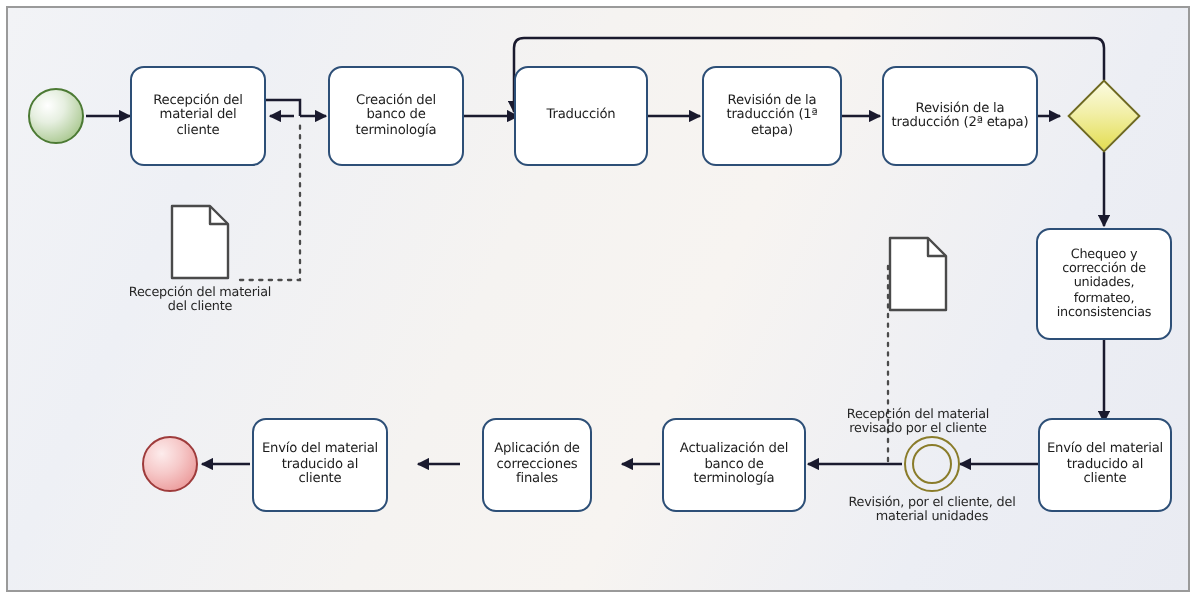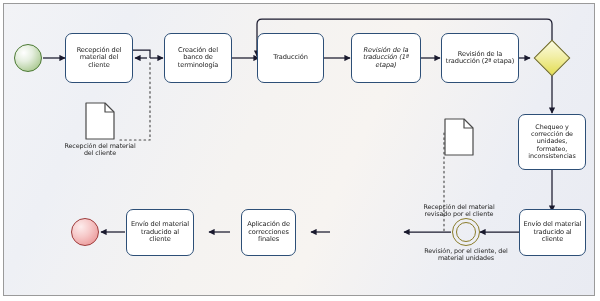--- a/index.html
+++ b/index.html
@@ -180,36 +180,39 @@
   </div>
 
   <div class="task" style="left:257px; top:33px; width:67px; height:50px; font-size:6.6px;">
     <span>Traducción</span>
   </div>
 
   <div class="task" style="left:164px; top:33px; width:68px; height:50px; font-size:6.6px;">
     <span>Creación del banco de terminología</span>
   </div>
 
-  <div class="task" style="left:351px; top:33px; width:70px; height:50px; font-size:6.6px;font-style:italic;">
+  <div class="task" style="left:351px; top:33px; width:70px; height:50px; font-size:6.6px;">
     <span>Revisión de la traducción (1ª etapa)</span>
   </div>
 
   <div class="task" style="left:441px; top:33px; width:78px; height:50px; font-size:6.6px;">
     <span>Revisión de la traducción (2ª etapa)</span>
   </div>
 
   <div class="task" style="left:518px; top:114px; width:68px; height:56px; font-size:6.4px;">
     <span>Chequeo y corrección de unidades, formateo, inconsistencias</span>
   </div>
 
   <div class="task" style="left:519px; top:209px; width:67px; height:47px; font-size:6.6px;">
     <span>Envío del material traducido al cliente</span>
   </div>
 
+  <div class="task" style="left:331px; top:209px; width:72px; height:47px; font-size:6.6px;">
+    <span>Actualización del banco de terminología</span>
+  </div>
 
   <div class="task" style="left:241px; top:209px; width:55px; height:47px; font-size:6.6px;">
     <span>Aplicación de correcciones finales</span>
   </div>
 
   <div class="task" style="left:126px; top:209px; width:68px; height:47px; font-size:6.6px;">
     <span>Envío del material traducido al cliente</span>
   </div>
 
   <svg class="doc" style="left:85px; top:102px;" width="30" height="38" viewBox="0 0 30 38">

